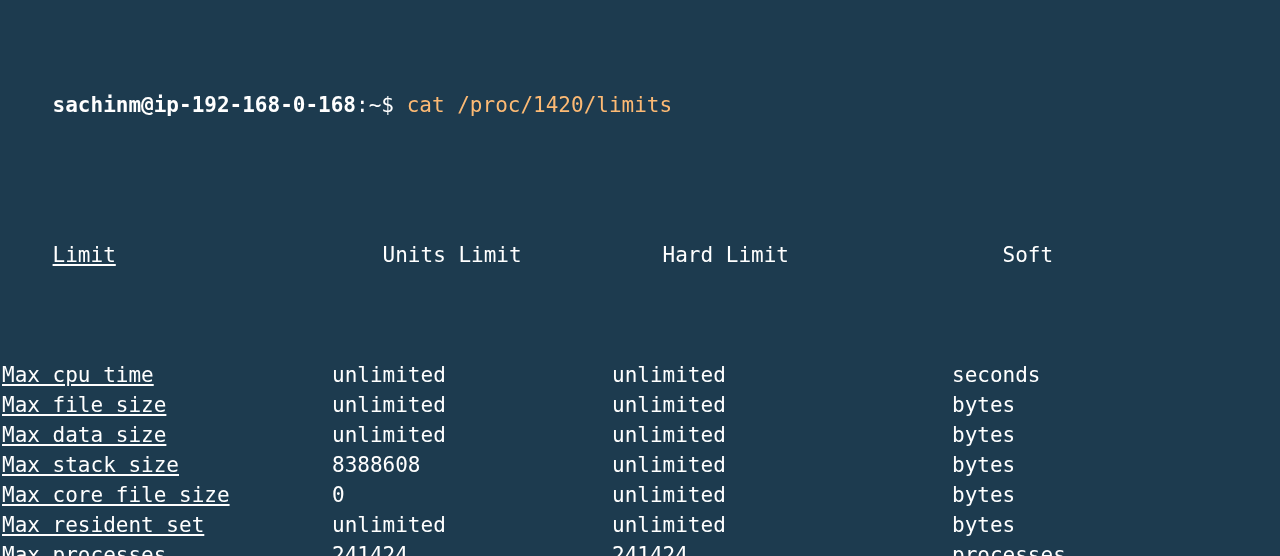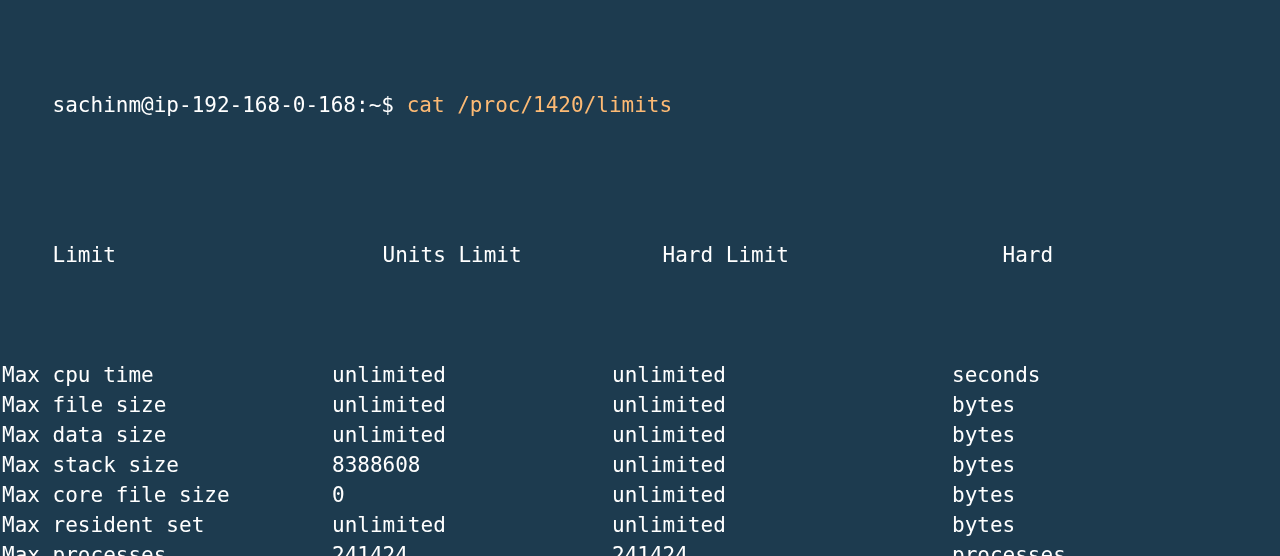--- a/index.html
+++ b/index.html
@@ -11,33 +11,33 @@
     color: #ffffff;
     font-family: "Menlo", "Consolas", "DejaVu Sans Mono", "Liberation Mono", monospace;
     font-size: 21px;
     line-height: 30px;
     overflow: hidden;
   }
   .terminal {
     padding: 0 0 0 2px;
     white-space: pre;
   }
-  .prompt-user   { color: #ffffff; }
+  .prompt-user   { color: #ffffff; font-weight: bold; }
   .prompt-dollar { color: #ffffff; }
   .cmd           { color: #fdba74; }
   .row span { display:inline-block; }
-  .c0 { width: 330px; }
+  .c0 { width: 330px; text-decoration: underline; }
   .c1 { width: 280px; }
   .c2 { width: 340px; }
   .c3 { width: 200px; }
 </style>
 </head>
 <body>
 
 <div class="terminal">
   <div class="row">
     <span class="prompt-user">sachinm@ip-192-168-0-168</span><span>:</span><span>~</span><span class="prompt-dollar">$</span> <span class="cmd">cat /proc/1420/limits</span>
   </div>
   <div class="row">
-    <span class="c0">Limit</span><span class="c1">Units Limit</span><span class="c2">Hard Limit</span><span class="c3">Hard</span>
+    <span class="c0">Limit</span><span class="c1">Units Limit</span><span class="c2">Hard Limit</span><span class="c3">Soft</span>
   </div>
   <div id="rows-container"><div class="row"><span class="c0">Max cpu time</span><span class="c1">unlimited</span><span class="c2">unlimited</span><span class="c3">seconds</span></div><div class="row"><span class="c0">Max file size</span><span class="c1">unlimited</span><span class="c2">unlimited</span><span class="c3">bytes</span></div><div class="row"><span class="c0">Max data size</span><span class="c1">unlimited</span><span class="c2">unlimited</span><span class="c3">bytes</span></div><div class="row"><span class="c0">Max stack size</span><span class="c1">8388608</span><span class="c2">unlimited</span><span class="c3">bytes</span></div><div class="row"><span class="c0">Max core file size</span><span class="c1">0</span><span class="c2">unlimited</span><span class="c3">bytes</span></div><div class="row"><span class="c0">Max resident set</span><span class="c1">unlimited</span><span class="c2">unlimited</span><span class="c3">bytes</span></div><div class="row"><span class="c0">Max processes</span><span class="c1">241424</span><span class="c2">241424</span><span class="c3">processes</span></div></div>
 </div>
 
 </body></html>

